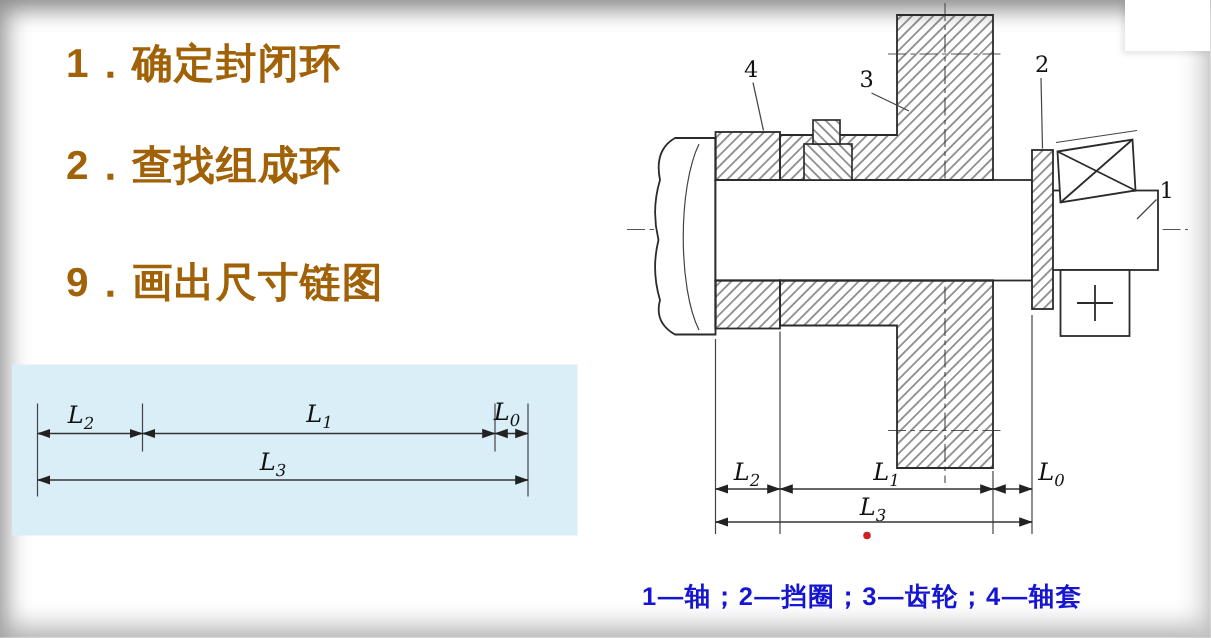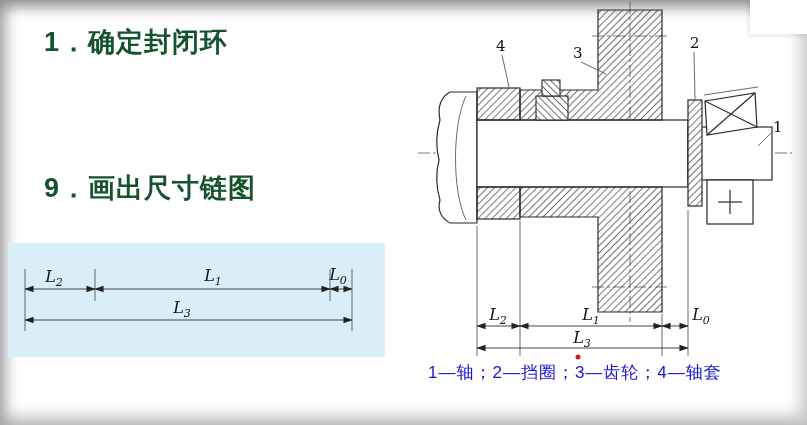--- a/index.html
+++ b/index.html
@@ -6,26 +6,26 @@
   .slide{
     position:relative;width:807px;height:425px;background:#ffffff;overflow:hidden;
     box-shadow: inset 0 16px 14px -9px #8f8f8f,
                 inset 16px 0 14px -10px #a6a6a6,
                 inset -18px 0 16px -12px #c9c9c9,
                 inset 0 -20px 16px -12px #b8b8b8;
     font-family:"Liberation Sans",sans-serif;
   }
   .corner-box{position:absolute;top:0;right:0;width:57px;height:34px;background:#ffffff;
     box-shadow:-2px 2px 4px rgba(0,0,0,0.10);}
-  .step{position:absolute;left:44px;font-size:27px;font-weight:bold;color:#14532d;
+  .step{position:absolute;left:44px;font-size:27px;font-weight:bold;color:#a16207;
     letter-spacing:1px;white-space:nowrap;}
   .s1{top:24px}.s2{top:92px}.s3{top:170px}
   .chain-box{position:absolute;left:8px;top:243px;width:377px;height:114px;background:#d9eef6;}
   .drawing{position:absolute;left:410px;top:0;width:397px;height:375px;}
-  .caption{position:absolute;left:428px;top:361px;font-size:17px;font-weight:normal;
+  .caption{position:absolute;left:428px;top:386px;font-size:17px;font-weight:bold;
     color:#1616d0;letter-spacing:1px;white-space:nowrap;}
   
   .outline{fill:#ffffff;stroke:#2b2b2b;stroke-width:1.2;}
   .noface{fill:none;stroke:#2b2b2b;stroke-width:1.2;}
   .hatched{fill:url(#h1);stroke:#2b2b2b;stroke-width:1.2;}
   .hatched2{fill:url(#h2);stroke:#2b2b2b;stroke-width:1.1;}
   .whitebg{fill:#ffffff;stroke:none;}
   .thin{stroke:#444;stroke-width:0.8;fill:none;}
   .cl{stroke:#555;stroke-width:0.8;fill:none;stroke-dasharray:12 3 3 3;}
   .dim{stroke:#333;stroke-width:0.9;fill:none;}
@@ -48,20 +48,21 @@
       <path d="M0,1.5 L10,5 L0,8.5 Z" fill="#222"></path>
     </marker>
   </defs>
 </svg>
 
 <div class="slide">
 
   <div class="corner-box"></div>
 
   <div class="step s1">1．确定封闭环</div>
+  <div class="step s2">2．查找组成环</div>
   <div class="step s3">9．画出尺寸链图</div>
 
   <div class="chain-box">
     <svg width="377" height="114">
       <g class="thin">
         <line x1="17" y1="26" x2="17" y2="88"></line>
         <line x1="87" y1="26" x2="87" y2="58"></line>
         <line x1="322" y1="26" x2="322" y2="58"></line>
         <line x1="344" y1="26" x2="344" y2="88"></line>
       </g>

